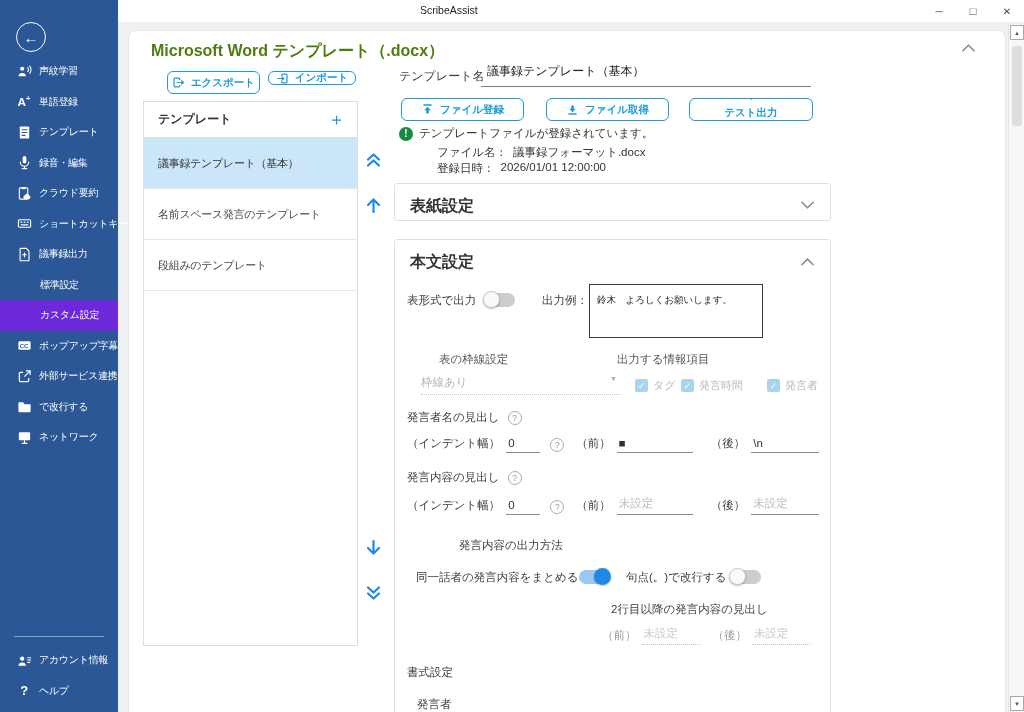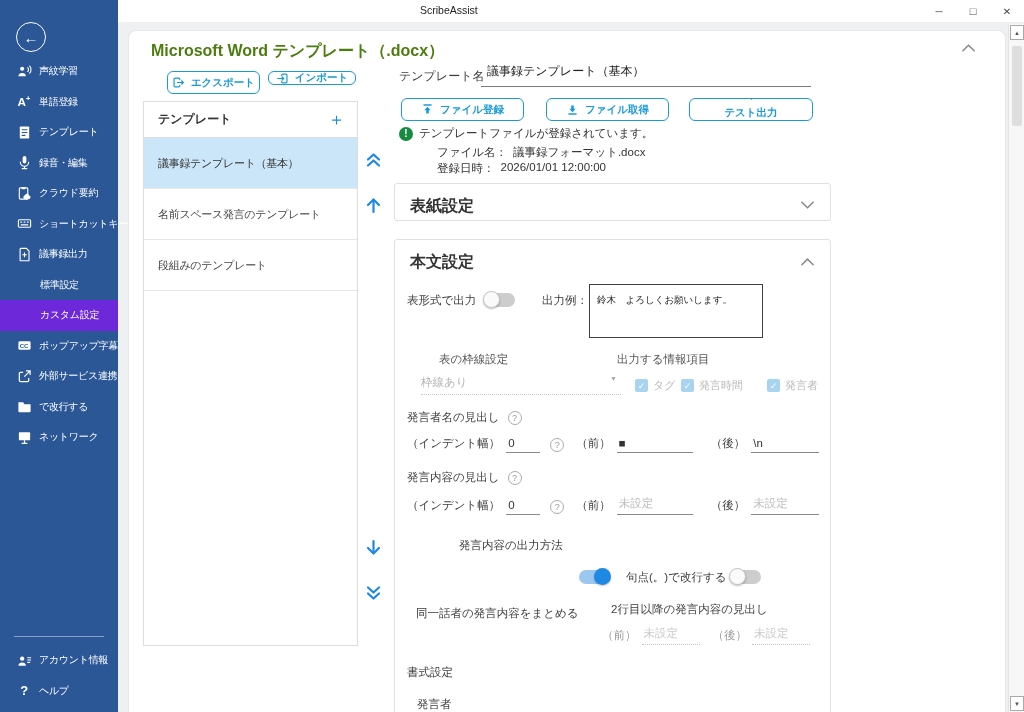--- a/index.html
+++ b/index.html
@@ -376,21 +376,21 @@
         <span class="lbl">（インデント幅）</span>
         <span class="uin" style="width:34px;">0</span>
         <span class="helpc" style="margin:0 6px 1px 4px;">?</span>
         <span class="lbl">（前）</span>
         <span class="uin ph" style="width:76px;">未設定</span>
         <span class="lbl" style="margin-left:12px;">（後）</span>
         <span class="uin ph" style="width:68px;">未設定</span>
       </div>
 
       <span class="lbl" style="position:absolute;left:24px;top:298px;margin-left:40px;">発言内容の出力方法</span>
-      <span class="lbl" style="position:absolute;left:21px;top:330px;margin-top:36px;">同一話者の発言内容をまとめる</span>
+      <span class="lbl" style="position:absolute;left:21px;top:330px;">同一話者の発言内容をまとめる</span>
       <div class="toggle on" style="position:absolute;left:184px;top:330px;"></div>
       <span class="lbl" style="position:absolute;left:231px;top:330px;">句点(。)で改行する</span>
       <div class="toggle off" style="position:absolute;left:336px;top:330px;"></div>
 
       <span class="lbl" style="position:absolute;left:216px;top:362px;">2行目以降の発言内容の見出し</span>
       <div class="frow" style="left:207px;top:386px;gap:5px;">
         <span class="lbl" style="color:#9a9a9a;">（前）</span>
         <span class="uin dot" style="width:58px;">未設定</span>
         <span class="lbl" style="margin-left:8px;color:#9a9a9a;">（後）</span>
         <span class="uin dot" style="width:58px;">未設定</span>

